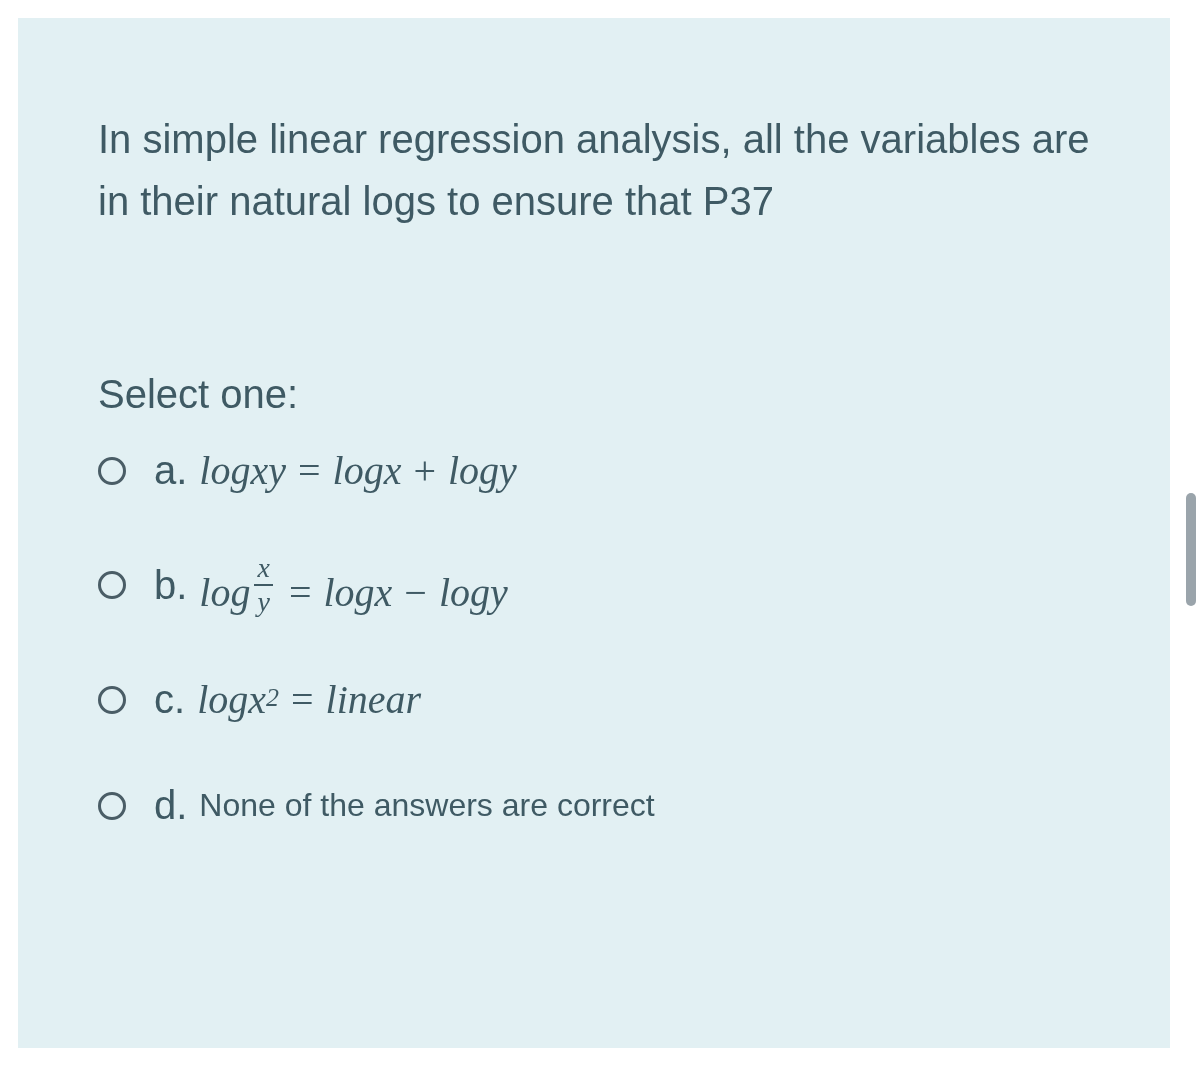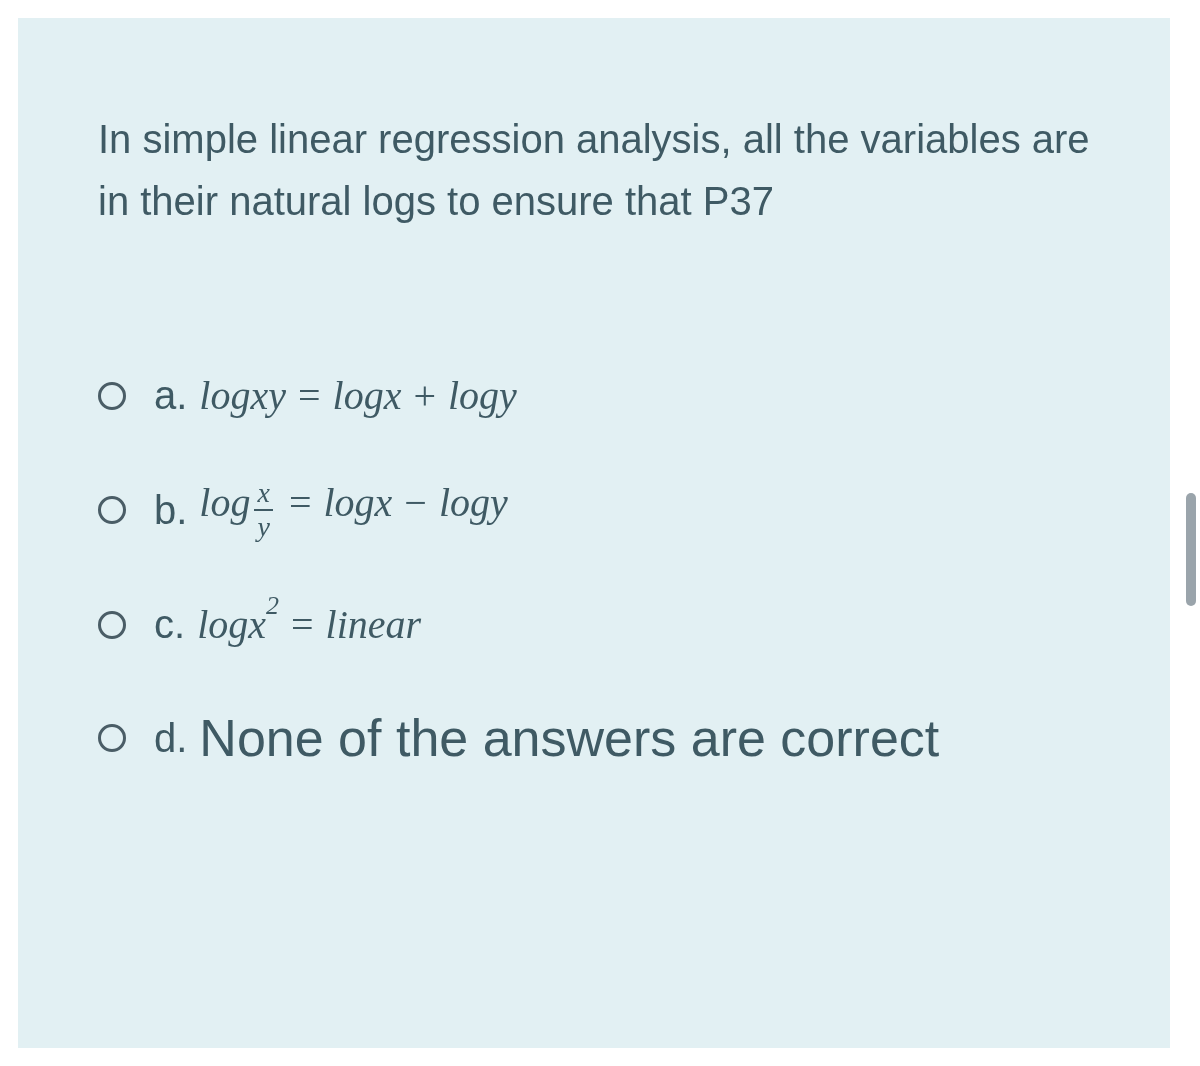--- a/index.html
+++ b/index.html
@@ -53,25 +53,25 @@
       font-size: 40px;
       font-weight: 400;
       margin-right: 12px;
     }
     .option-math {
       color: #3f5a64;
       font-size: 40px;
       font-style: italic;
       font-family: "Times New Roman", Times, serif;
       display: inline-flex;
-      align-items: flex-start;
+      align-items: flex-end;
     }
     .option-plain {
       color: #3f5a64;
-      font-size: 52px;
+      font-size: 32px;
       font-weight: 400;
       text-align: right;
     }
     .fraction {
       display: inline-flex;
       flex-direction: column;
       align-items: center;
       font-size: 28px;
       line-height: 1;
       vertical-align: middle;
@@ -107,20 +107,21 @@
       background: #9aa4ab;
       border-radius: 5px;
     }
   </style>
 </head>
 <body>
 
 <div class="question-card">
   <div class="question-text">In simple linear regression analysis, all the variables are in their natural logs to ensure that P37</div>
 
+  <div class="select-label">Select one:</div>
 
   <div class="option-row">
     <span class="radio-button"></span>
     <span class="option-letter">a.</span>
     <span class="option-math">
       <span>log</span>
         <span>xy</span>
       <span class="eq-sign">=</span>
       <span>logx</span>
       <span class="op-sign">+</span>

